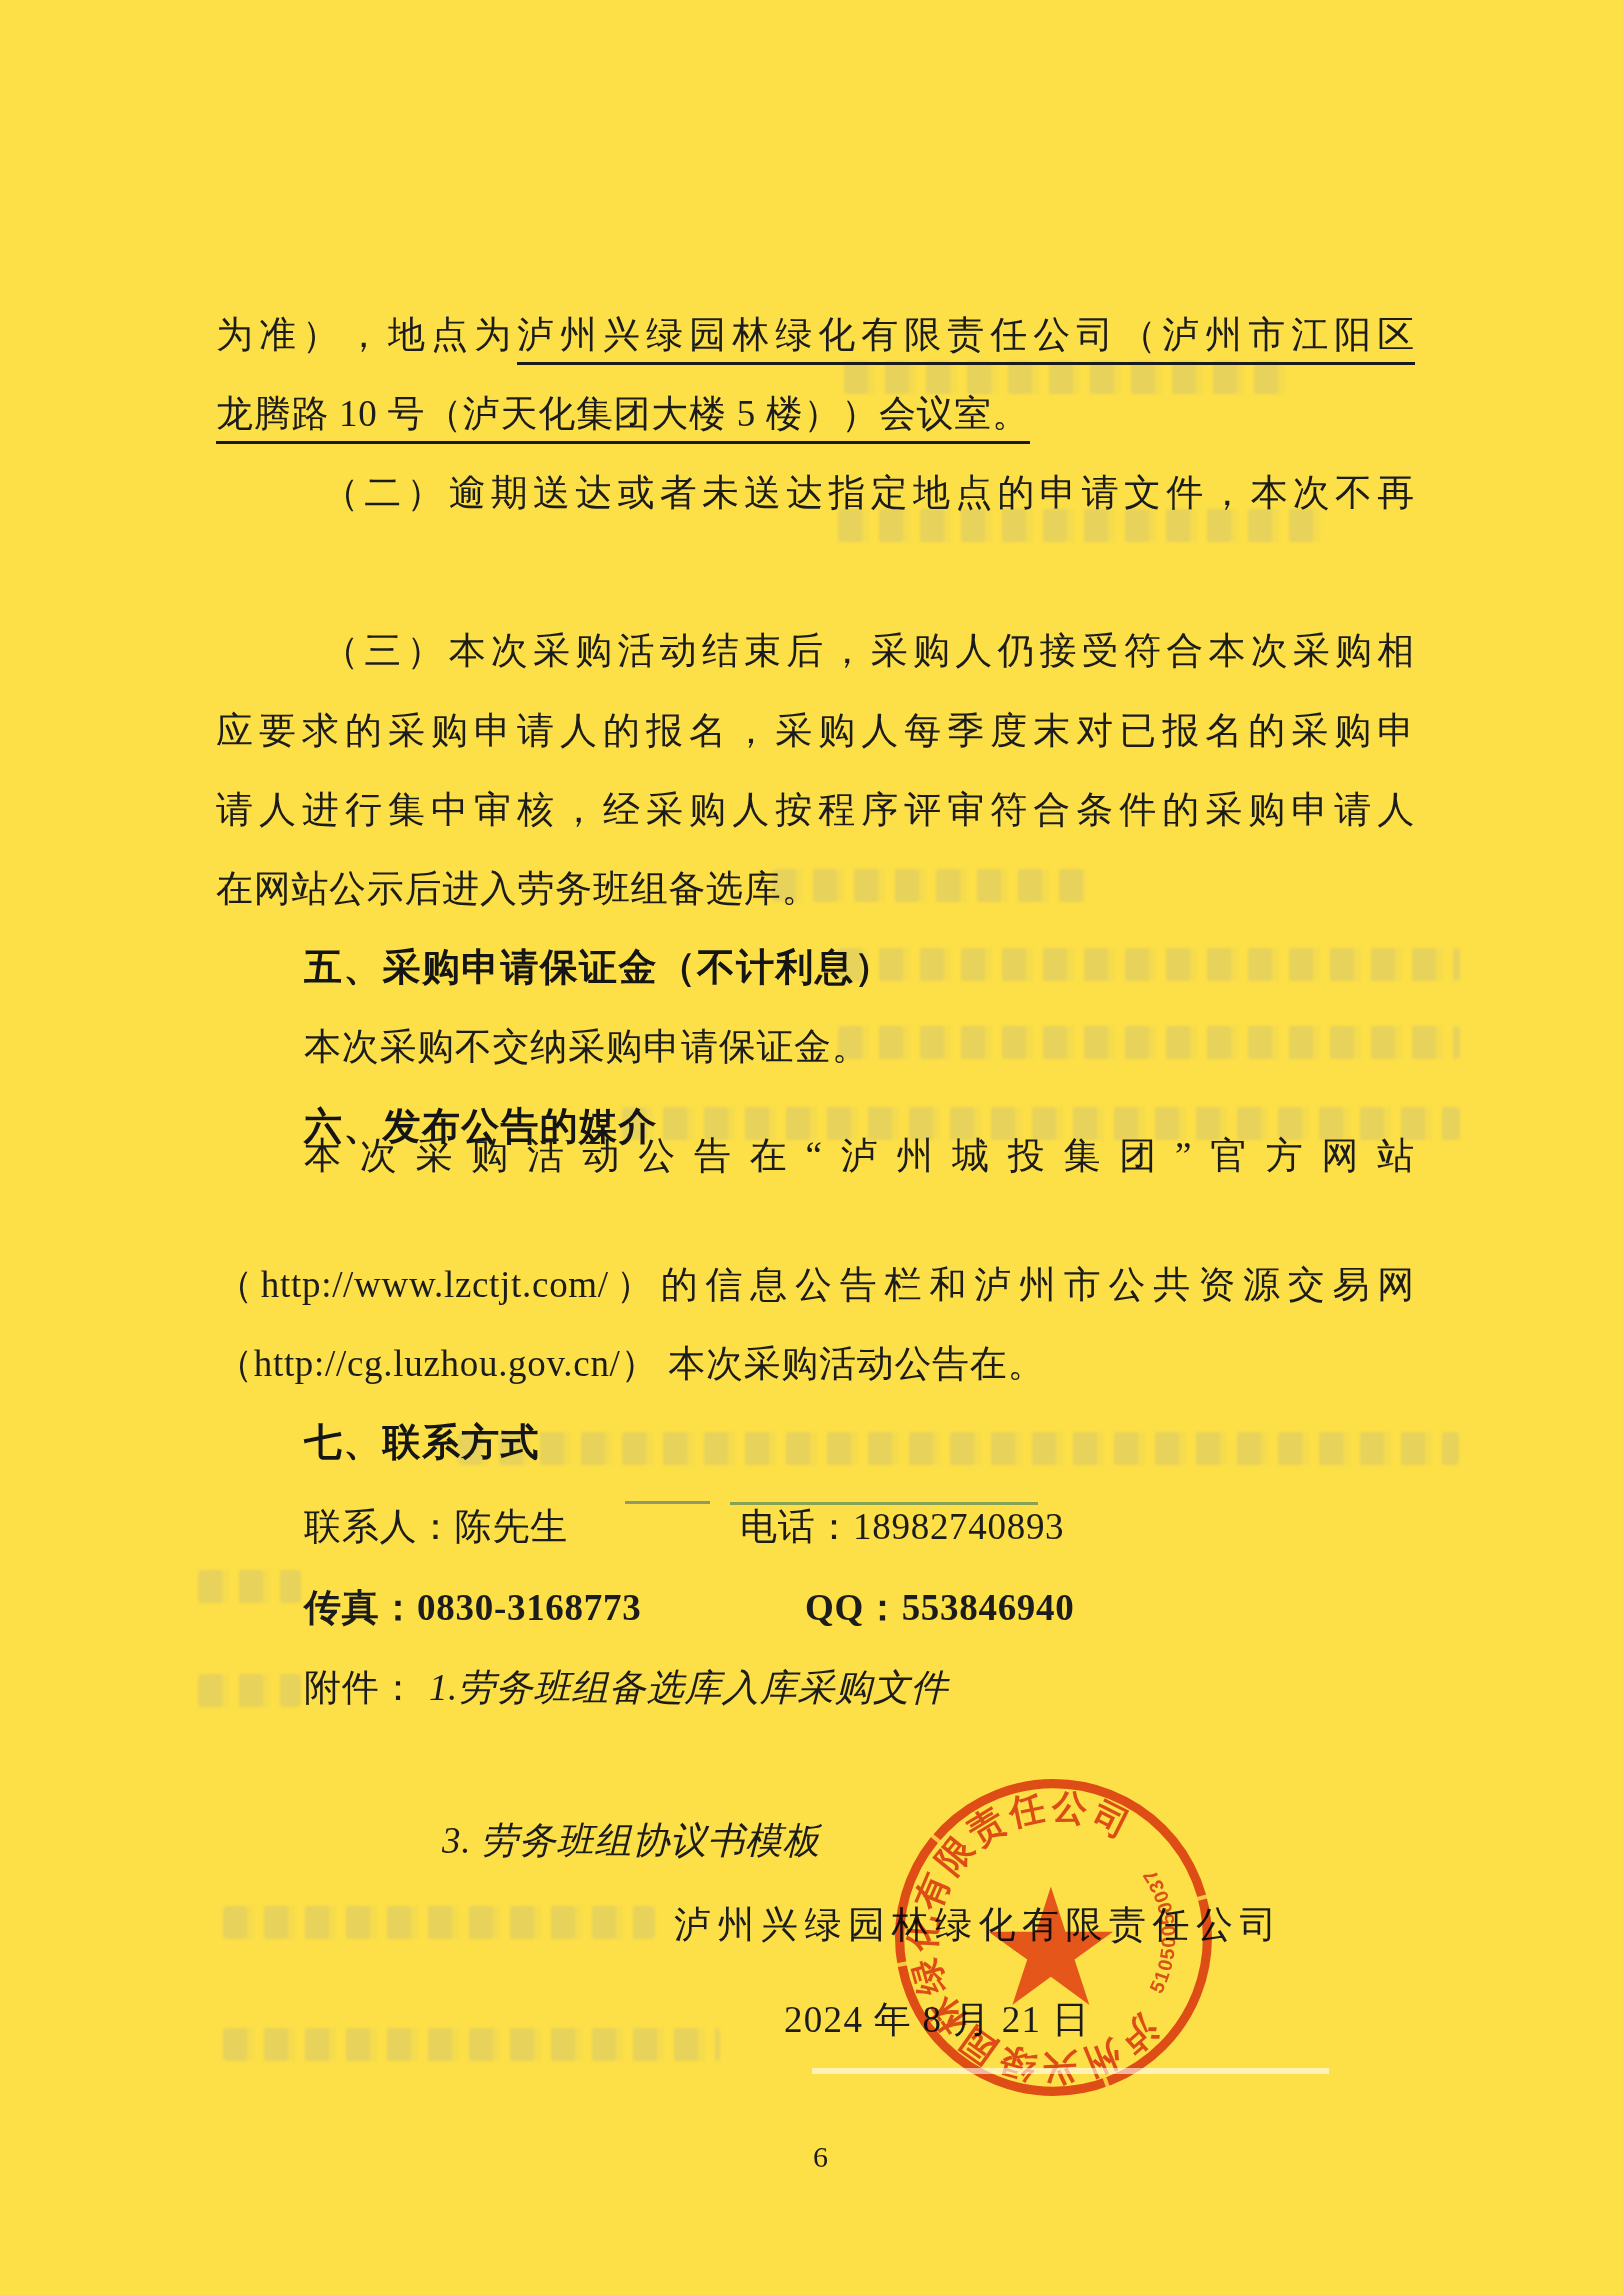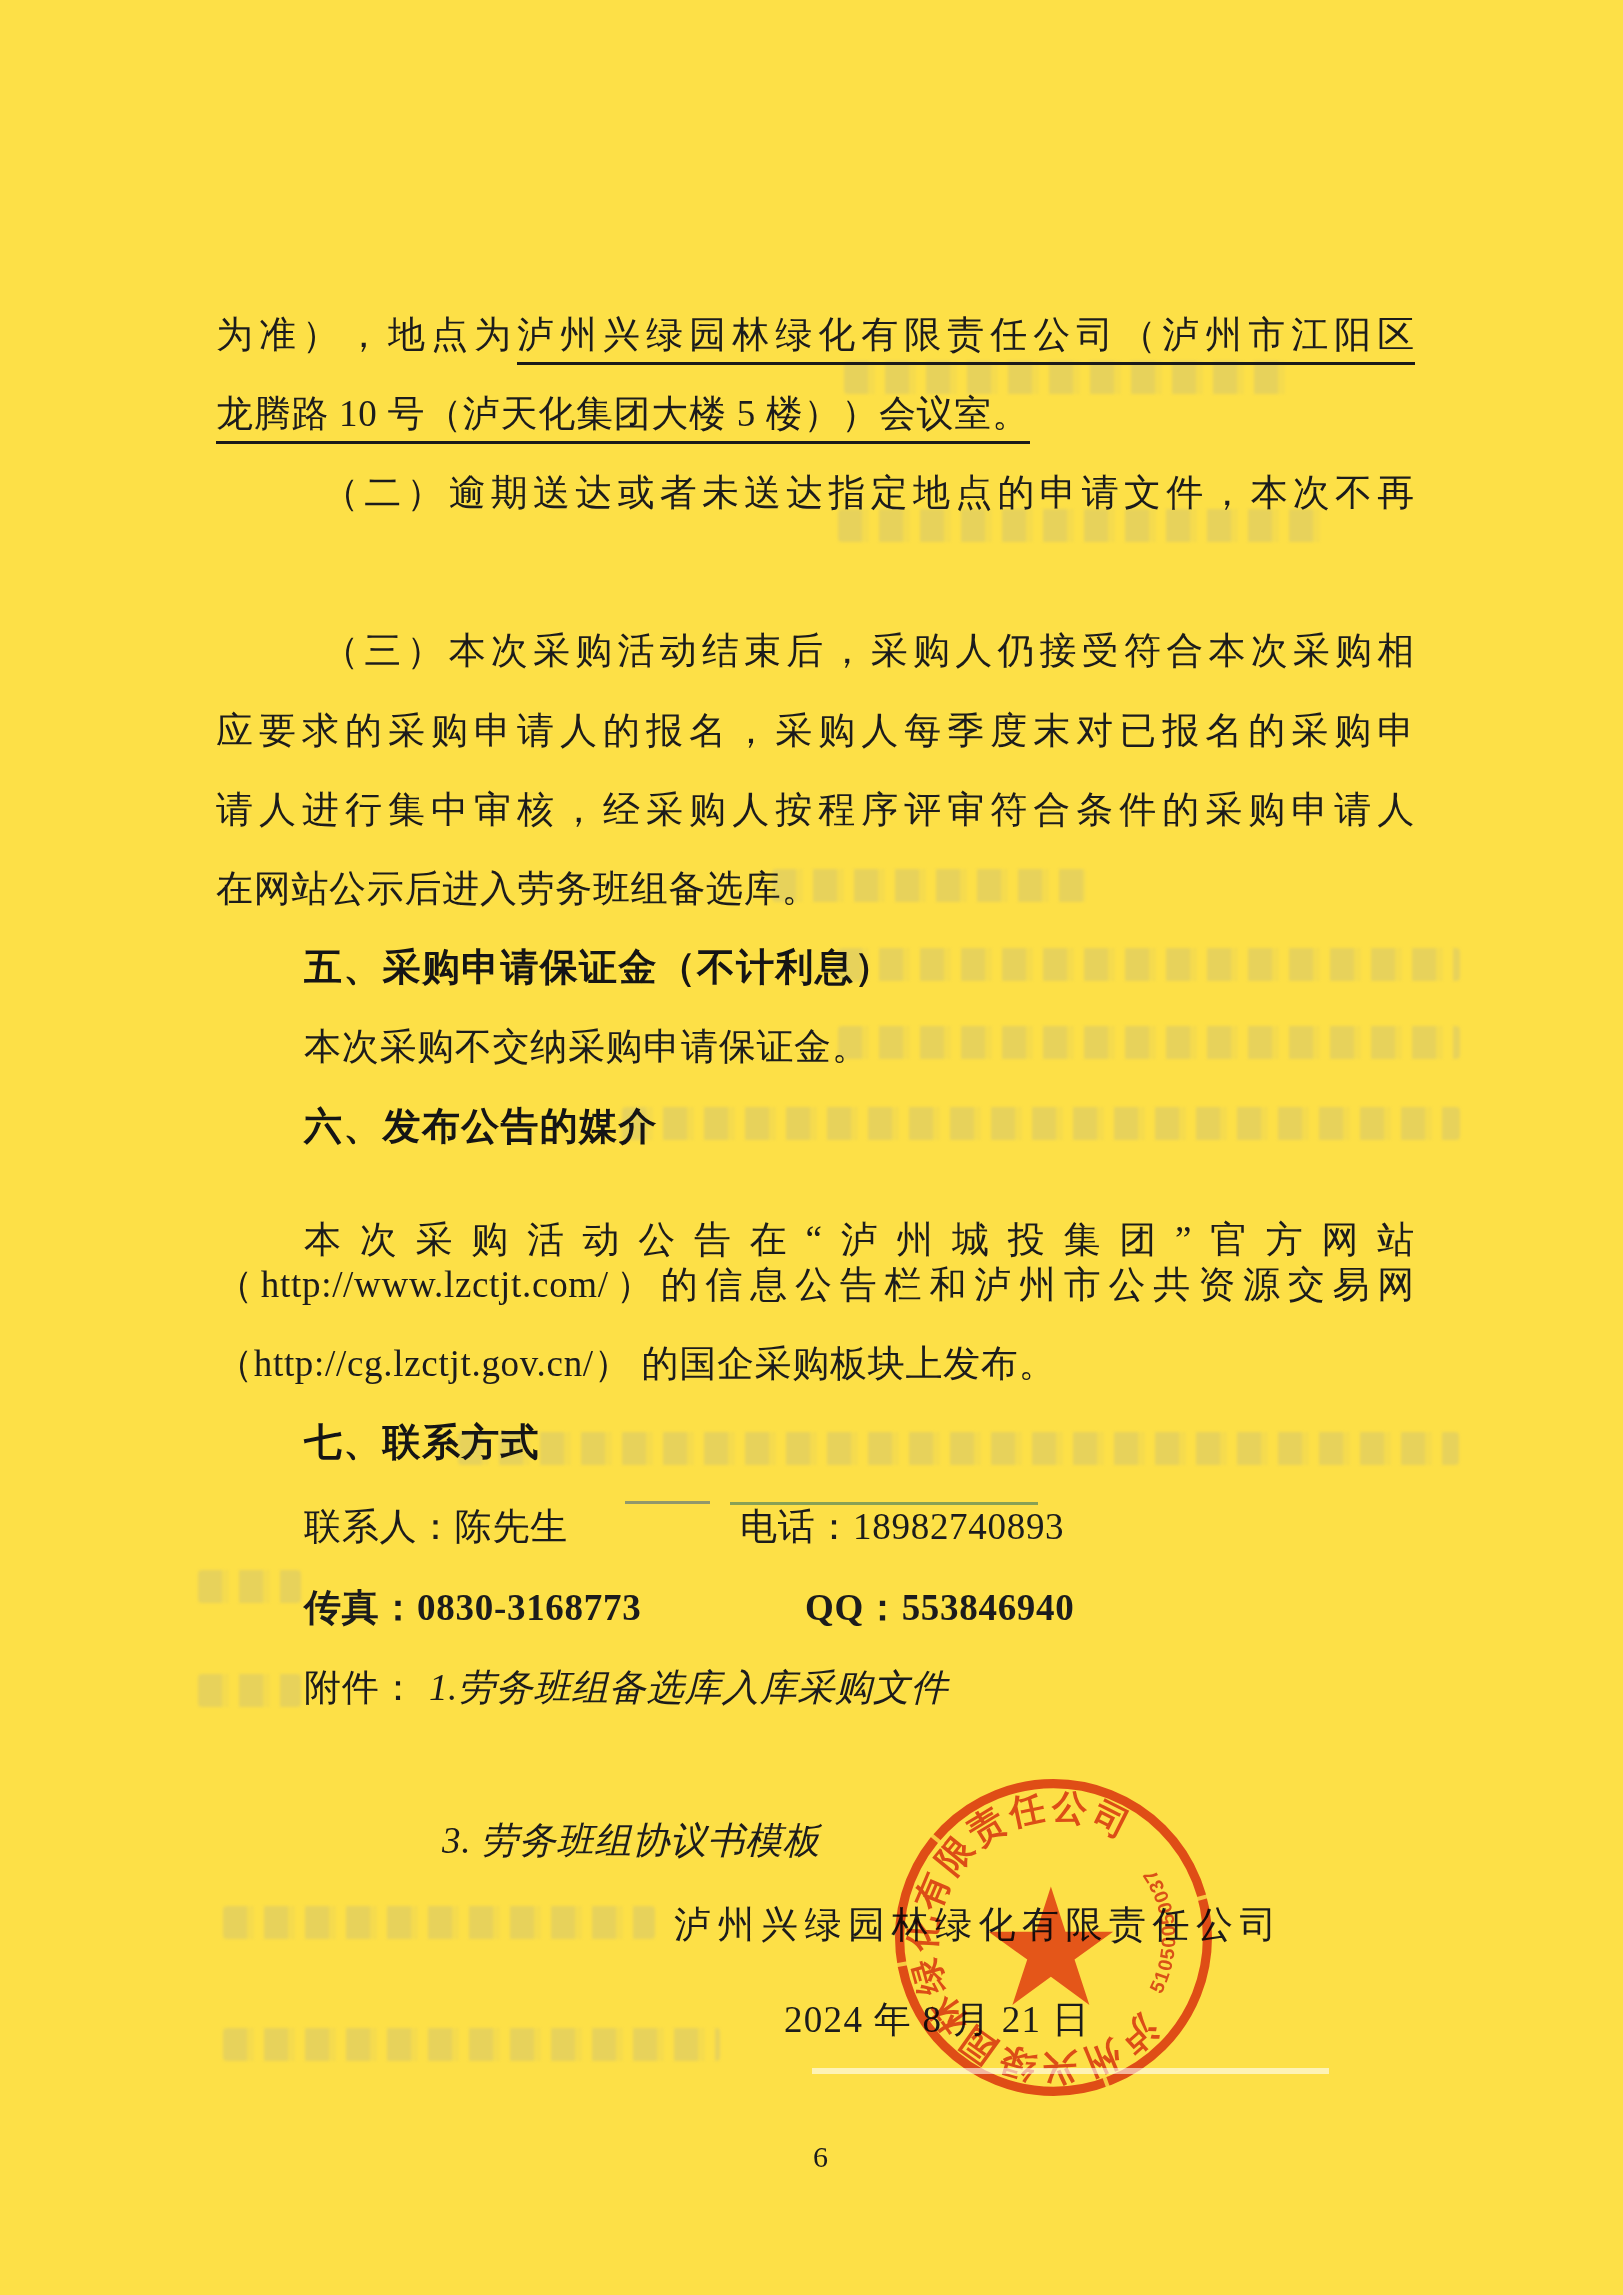--- a/index.html
+++ b/index.html
@@ -92,23 +92,23 @@
 
     <div class="line just indent" style="top:611px">（三）本次采购活动结束后，采购人仍接受符合本次采购相</div>
     <div class="line just" style="top:770px">请人进行集中审核，经采购人按程序评审符合条件的采购申请人</div>
     <div class="line just" style="top:691px">应要求的采购申请人的报名，采购人每季度末对已报名的采购申</div>
     <div class="line" style="top:849px">在网站公示后进入劳务班组备选库。</div>
 
     <div class="line heading" style="top:928px">五、采购申请保证金（不计利息）</div>
     <div class="line indent2" style="top:1007px">本次采购不交纳采购申请保证金。</div>
 
     <div class="line heading" style="top:1087px">六、发布公告的媒介</div>
-    <div class="line just indent2" style="top:1200px">本次采购活动公告在“泸州城投集团”官方网站</div>
+    <div class="line just indent2" style="top:1116px">本次采购活动公告在“泸州城投集团”官方网站</div>
     <div class="line just" style="top:1245px">（http://www.lzctjt.com/）的信息公告栏和泸州市公共资源交易网</div>
-    <div class="line" style="top:1324px">（http://cg.lzctjt.gov.cn/） 的国企采购板块上发布。</div>
+    <div class="line" style="top:1324px">（http://cg.luzhou.gov.cn/） 本次采购活动公告在。</div>
 
     <div class="line heading" style="top:1403px">七、联系方式</div>
 
     <div class="line" style="top:1487px">
       <span style="margin-left:88px">联系人：</span><span>陈先生</span>
       <span class="col" style="left:524px"><span>电话：</span><span>18982740893</span></span>
     </div>
     <div class="line boldrow" style="top:1568px">
       <span style="margin-left:88px">传真：</span><span>0830-3168773</span>
       <span class="col" style="left:589px"><span>QQ：</span><span>553846940</span></span>

